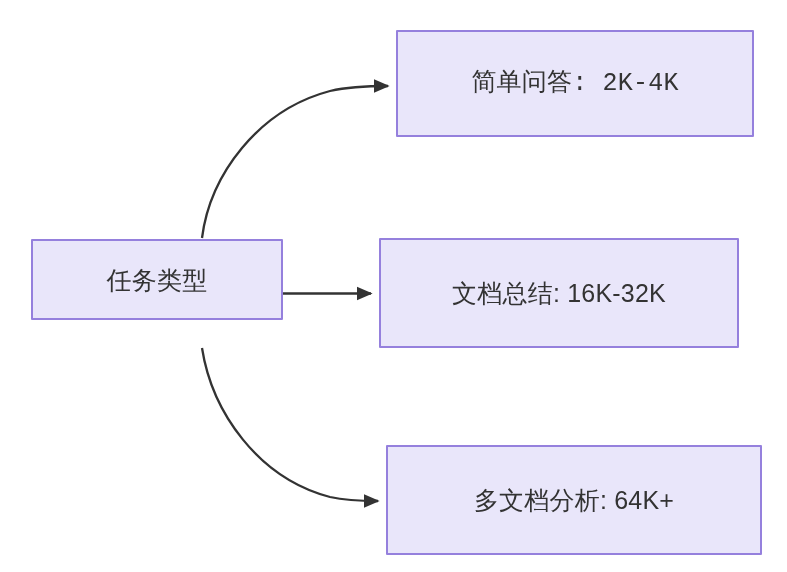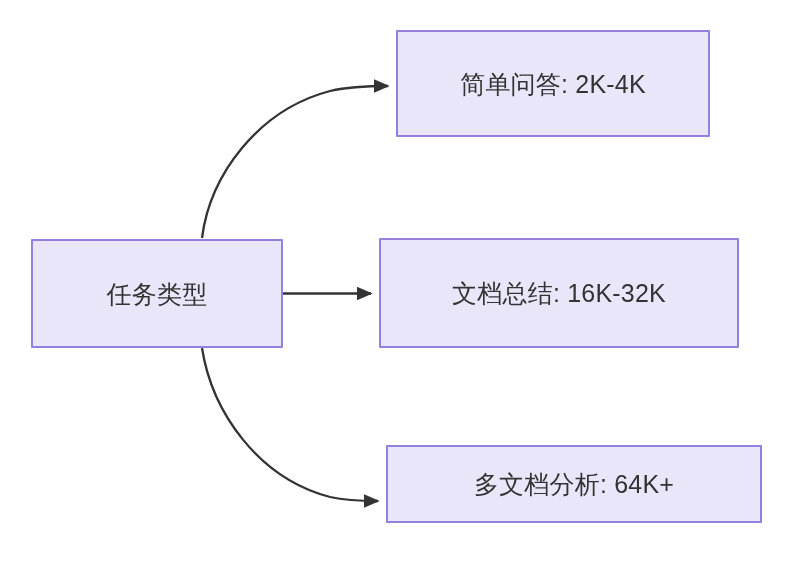--- a/index.html
+++ b/index.html
@@ -34,24 +34,24 @@
     justify-content: center;
   }
   .node-label {
     color: #333333;
     font-size: 25px;
     line-height: 1.2;
     letter-spacing: 0.2px;
     white-space: nowrap;
     text-align: center;
   }
-  #node-root   { left: 31px;  top: 239px; width: 252px; height: 109px; }
-  #node-simple { left: 396px; top: 30px;  width: 314px; height: 107px; }
+  #node-root   { left: 31px;  top: 239px; width: 252px; height: 81px; }
+  #node-simple { left: 396px; top: 30px;  width: 358px; height: 107px; font-family: Liberation Mono, monospace; }
   #node-doc    { left: 379px; top: 238px; width: 360px; height: 110px; }
-  #node-multi  { left: 386px; top: 445px; width: 376px; height: 78px; }
+  #node-multi  { left: 386px; top: 445px; width: 376px; height: 110px; }
 </style>
 </head>
 <body>
 
 <div id="canvas">
 
   <svg id="edge-layer" viewBox="0 0 787 572" width="787" height="572" xmlns="http://www.w3.org/2000/svg">
     <defs>
       <marker id="arrowhead" viewBox="0 0 10 10" refX="9" refY="5" markerWidth="7" markerHeight="7" orient="auto-start-reverse">
         <path d="M 0 0.6 L 10 5 L 0 9.4 z" fill="#333333"></path>

